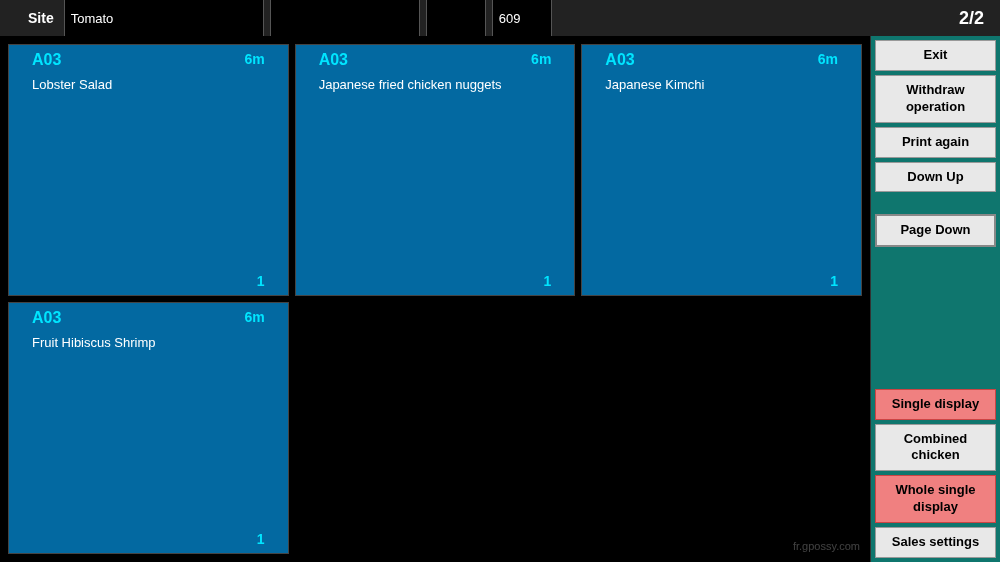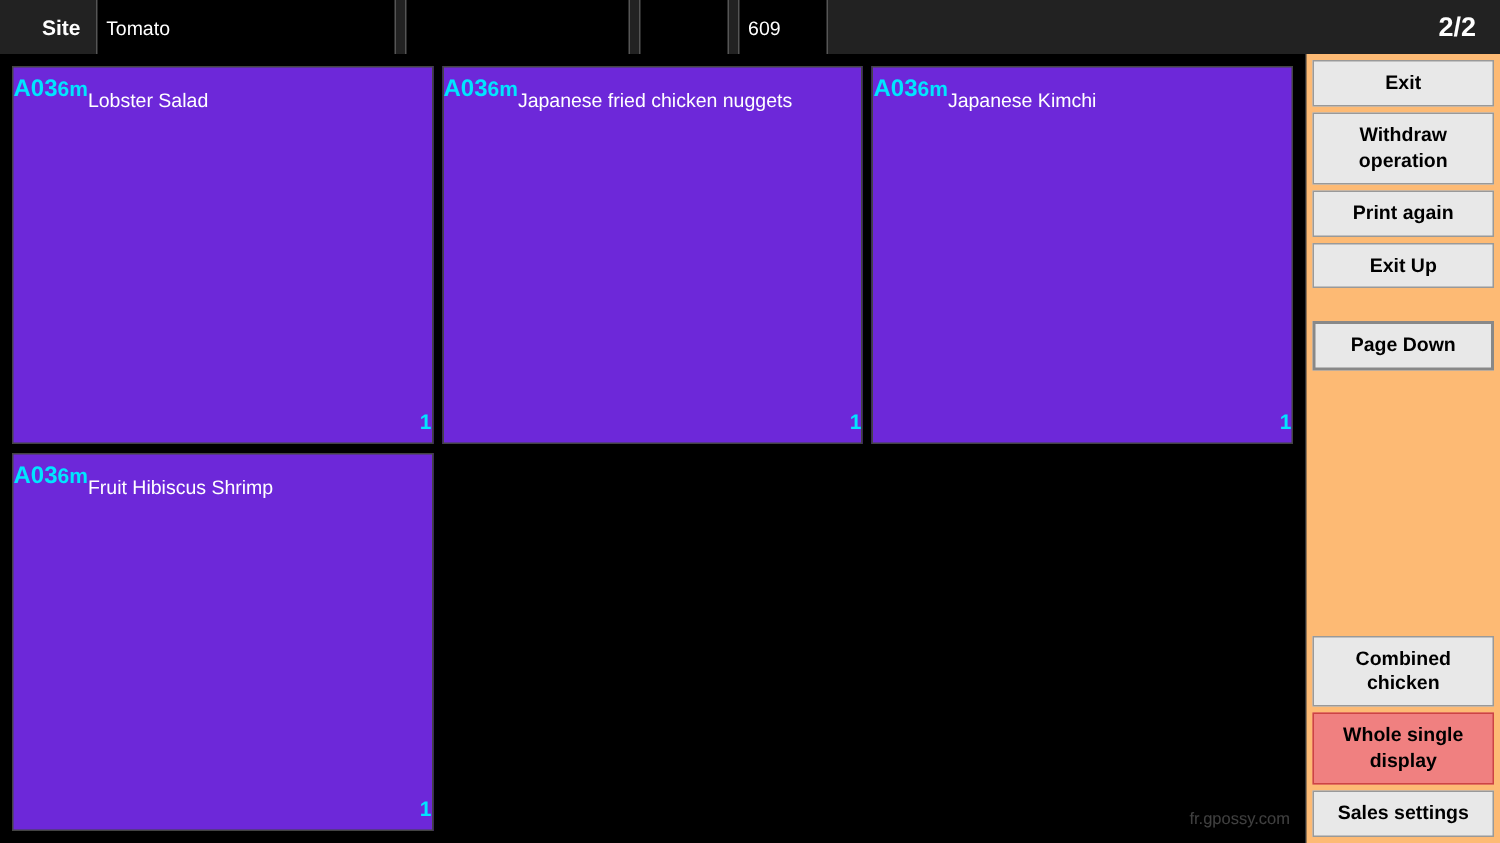--- a/index.html
+++ b/index.html
@@ -61,24 +61,25 @@
       background: #000;
       padding: 8px;
       display: grid;
       grid-template-columns: repeat(3, 1fr);
       grid-template-rows: repeat(2, 1fr);
       gap: 6px;
       align-content: start;
     }
 
     .order-card {
-      background: #6d28d9;
+      background: #0369a1;
       border: 1px solid #444;
-      padding: 6px 0;
-      display: flex;
+      padding: 6px 23px;
+      display: flex;
+      flex-direction: column;
       min-height: 120px;
       position: relative;
     }
     .card-header {
       display: flex;
       justify-content: space-between;
       align-items: flex-start;
     }
     .card-table {
       color: #00e5ff;
@@ -100,21 +101,21 @@
       color: #00e5ff;
       font-size: 14px;
       font-weight: bold;
       text-align: right;
       margin-top: auto;
     }
 
     
     .sidebar {
       width: 130px;
-      background: #fdba74;
+      background: #0f766e;
       border-left: 1px solid #333;
       display: flex;
       flex-direction: column;
       padding: 4px;
       gap: 4px;
     }
 
     .sidebar-btn {
       background: #e8e8e8;
       color: #000;
@@ -191,22 +192,23 @@
       </div>
       <div class="card-item">Fruit Hibiscus Shrimp</div>
       <div class="card-qty">1</div>
     </div>
     </div>
 
   <div class="sidebar">
     <button class="sidebar-btn">Exit</button>
     <button class="sidebar-btn">Withdraw operation</button>
     <button class="sidebar-btn">Print again</button>
-    <button class="sidebar-btn">Exit Up</button>
+    <button class="sidebar-btn">Down Up</button>
     <button class="sidebar-btn highlighted">Page Down</button>
     <div class="sidebar-spacer"></div>
+    <button class="sidebar-btn active-pink">Single display</button>
     <button class="sidebar-btn">Combined chicken</button>
     <button class="sidebar-btn active-pink">Whole single display</button>
     <button class="sidebar-btn">Sales settings</button>
   </div>
 </div>
 
 <div class="watermark">fr.gpossy.com</div>
 
 </body></html>

